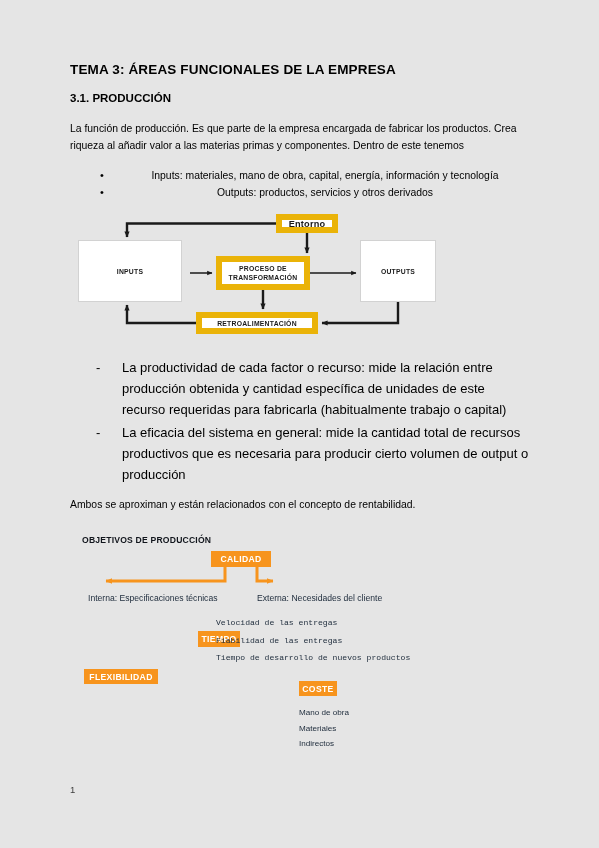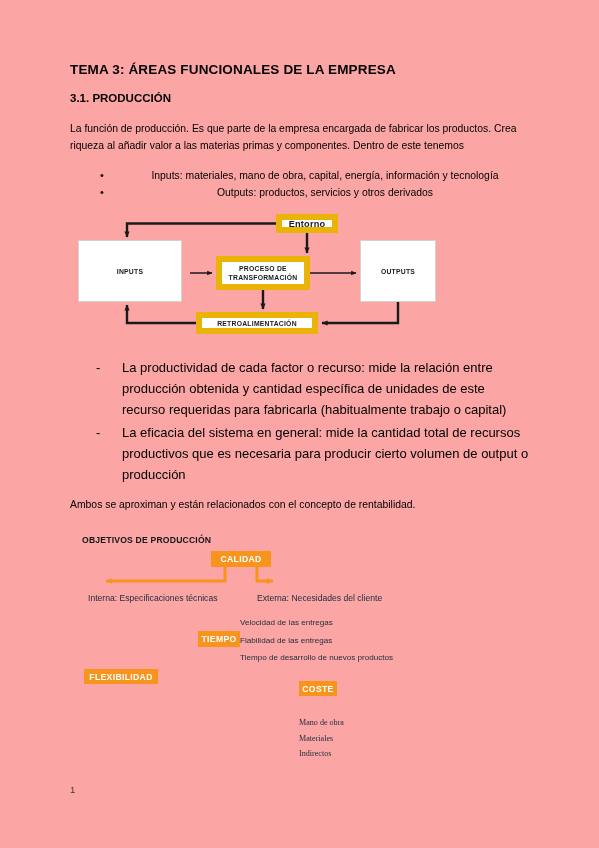--- a/index.html
+++ b/index.html
@@ -8,21 +8,21 @@
     background: #ffffff;
   }
   body {
     font-family: "Liberation Sans", sans-serif;
     color: #000000;
   }
   .page {
     position: relative;
     width: 599px;
     height: 848px;
-    background: #fca5a5;
+    background: #e5e5e5;
     overflow: hidden;
   }
   .content {
     position: absolute;
     left: 70px;
     top: 62px;
     width: 460px;
   }
 
   
@@ -179,23 +179,23 @@
     margin: 0; padding: 0;
     list-style: none;
   }
   .d2list li {
     font-size: 8.1px;
     line-height: 1.0;
     margin-bottom: 9px;
     color: #1c2a3a;
     white-space: nowrap;
   }
-  .list-tiempo      { left: 170px; top: 88px; }
+  .list-tiempo      { left: 146px; top: 88px; font-family: Liberation Mono, monospace; }
   .list-flexibilidad{ left: 14px;  top: 163px; }
-  .list-coste       { left: 229px; top: 188px; font-family: Liberation Serif, serif; }
+  .list-coste       { left: 229px; top: 178px; }
   .list-coste li    { margin-bottom: 7px; }
 
   
   .page-number {
     position: absolute;
     left: 70px;
     top: 784px;
     font-size: 9.5px;
     color: #3d3d3d;
   }

